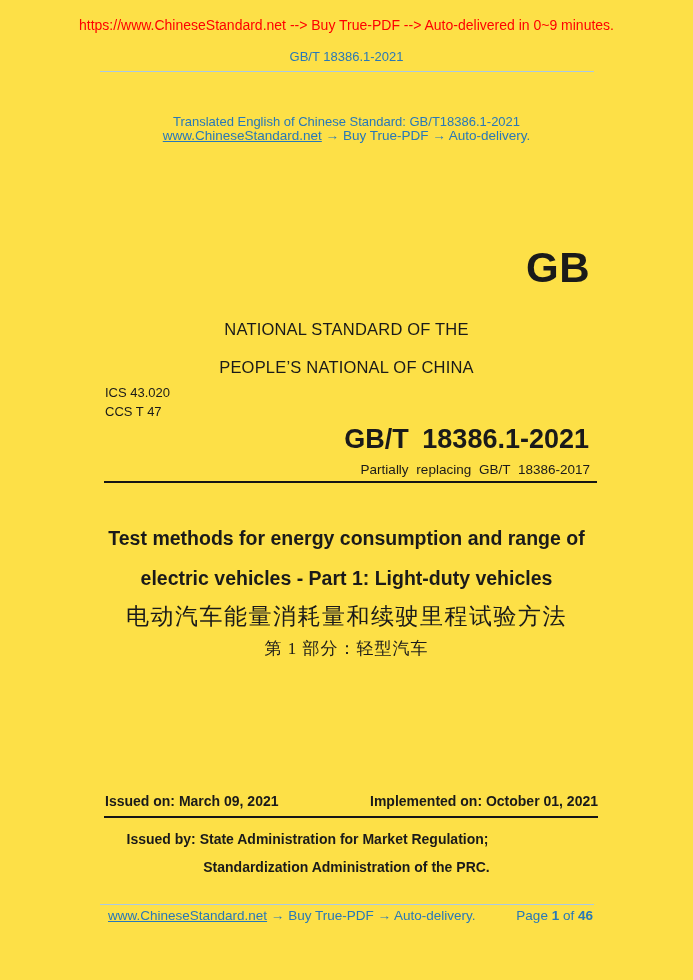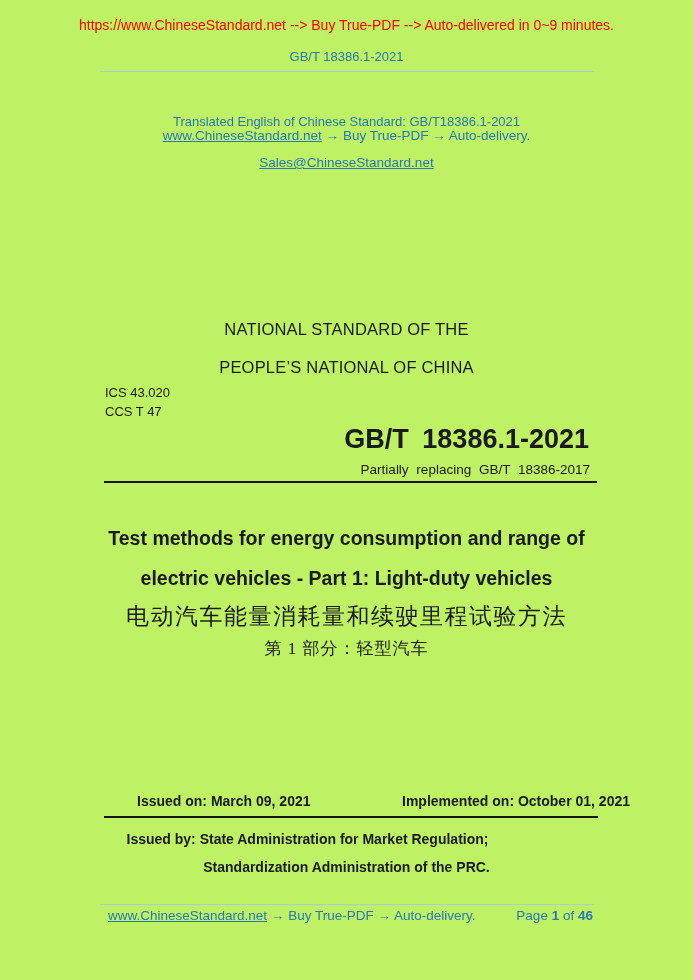--- a/index.html
+++ b/index.html
@@ -1,20 +1,20 @@
 <!DOCTYPE html>
 <html><head>
 <meta charset="utf-8">
 <style>
   html, body { margin: 0; padding: 0; background: #ffffff; }
   .page {
     position: relative;
     width: 693px;
     height: 980px;
-    background: #bef264;
+    background: #fde047;
     font-family: "Liberation Sans", sans-serif;
     color: #1a1a1a;
     overflow: hidden;
   }
   .abs { position: absolute; }
   .center { left: 0; right: 0; text-align: center; }
   .blue { color: #2878b8; }
   .red { color: #fe0000; }
   .link { text-decoration: underline; cursor: pointer; }
   .b { font-weight: bold; }
@@ -36,21 +36,21 @@
   .replacing  { top: 462px; right: 103px; font-size: 13.5px; word-spacing: 4px; }
   .hr-dark    { height: 0; border-top: 2.5px solid #151515; }
   .hr2        { top: 481px; left: 104px; width: 493px; }
 
   .title1     { top: 527px; font-size: 19.5px; font-weight: bold; }
   .title2     { top: 567px; font-size: 19.5px; font-weight: bold; }
   .titlezh    { top: 601px; font-size: 23px; letter-spacing: 1.5px; font-family: Liberation Mono, monospace; }
   .subzh      { top: 637px; font-size: 17px; letter-spacing: 1px; font-family: "Liberation Serif", serif; }
 
   .daterow    { top: 793px; left: 105px; width: 493px; display: flex;
-                justify-content: space-between; font-size: 14px; font-weight: bold; margin-left: 32px; }
+                justify-content: space-between; font-size: 14px; font-weight: bold; }
   .hr3        { top: 816px; left: 104px; width: 494px; }
   .issuedby1  { top: 831px; font-size: 14px; font-weight: bold; transform: translateX(-39px); }
   .issuedby2  { top: 859px; font-size: 14px; font-weight: bold; }
 
   .hr4        { top: 904px; left: 100px; width: 494px; }
   .footer     { top: 908px; left: 108px; width: 485px; display: flex;
                 justify-content: space-between; font-size: 13.5px; }
 </style>
 </head>
 <body>
@@ -64,24 +64,22 @@
   <div class="abs center translated blue">Translated English of Chinese Standard: GB/T18386.1-2021</div>
 
   <div class="abs center buyline blue">
     <span class="link">www.ChineseStandard.net</span>
     <span>→</span>
     <span>Buy True-PDF</span>
     <span>→</span>
     <span>Auto-delivery.</span>
   </div>
 
-  <div class="abs center email blue">
-    <span class="link">Sales@ChineseStandard.net</span>
-  </div>
 
+  <div class="abs gb-logo">GB</div>
 
   <div class="abs center nat1">NATIONAL STANDARD OF THE</div>
   <div class="abs center nat2">PEOPLE’S NATIONAL OF CHINA</div>
 
   <div class="abs ics">ICS 43.020</div>
   <div class="abs ccs">CCS T 47</div>
 
   <div class="abs stdcode">GB/T 18386.1-2021</div>
   <div class="abs replacing">Partially replacing GB/T 18386-2017</div>
   <div class="abs hr-dark hr2"></div>

